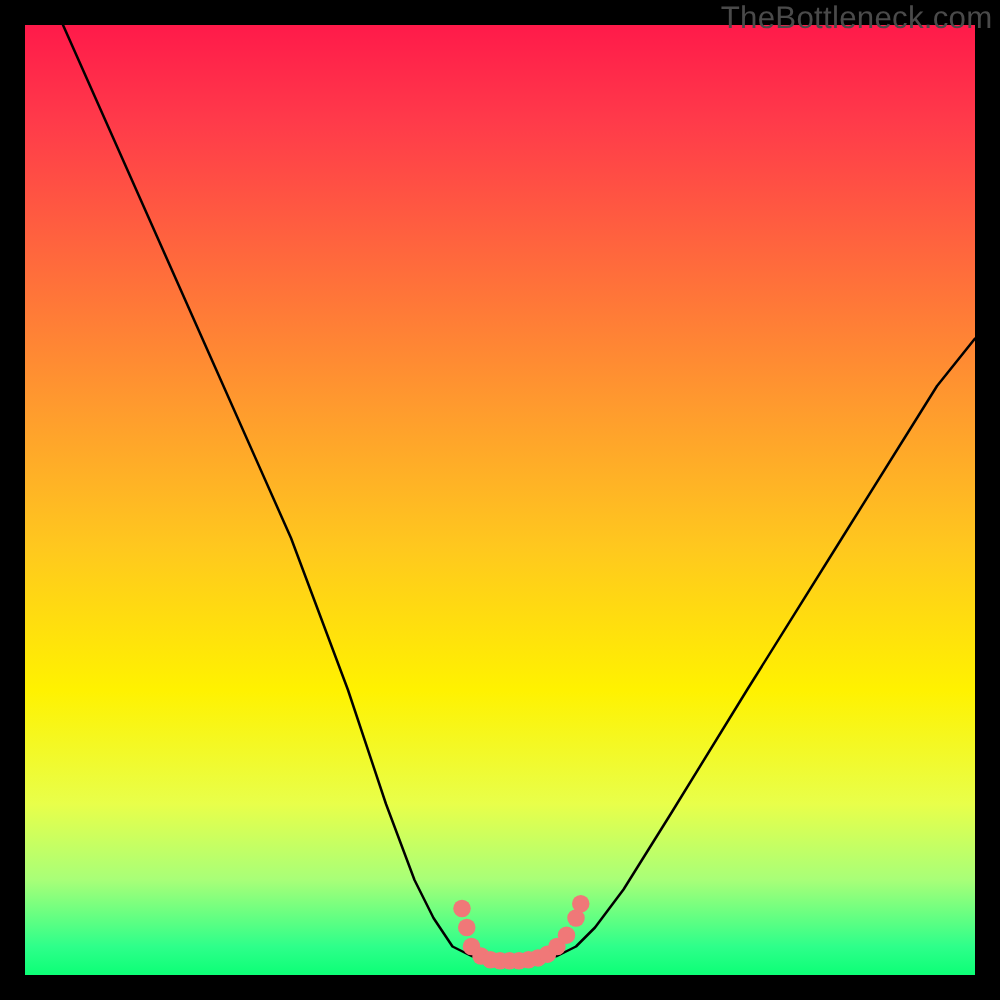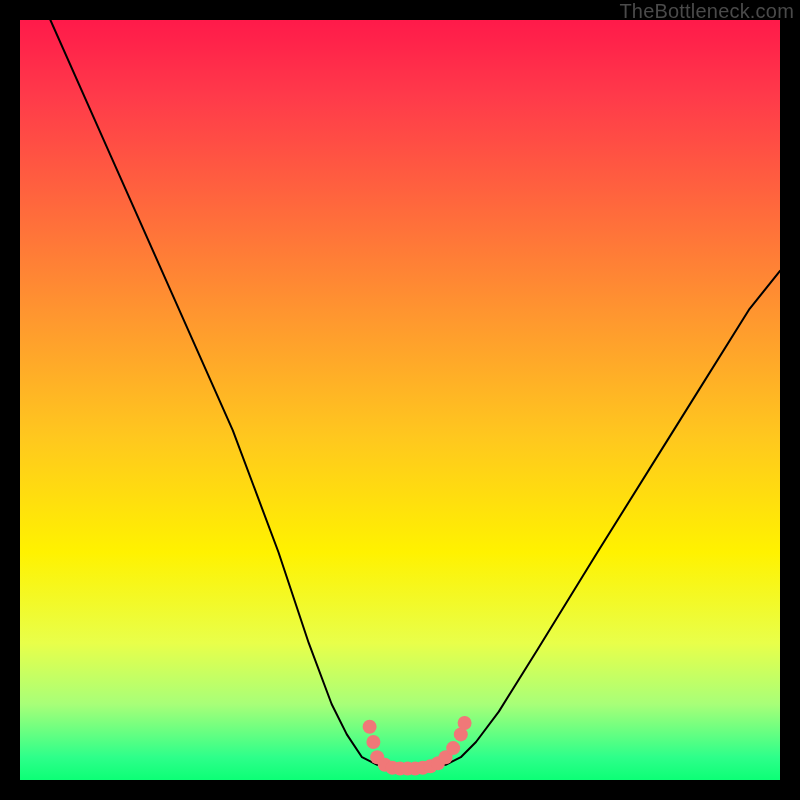--- a/index.html
+++ b/index.html
@@ -33,21 +33,21 @@
     position: absolute;
     inset: 0;
     width: 100%;
     height: 100%;
   }
   .watermark {
     position: absolute;
     right: 6px;
     top: 0px;
     font-family: -apple-system, BlinkMacSystemFont, "Segoe UI", Arial, sans-serif;
-    font-size: 20px;
+    font-size: 25px;
     font-weight: 500;
     color: #4a4a4a;
     letter-spacing: 0.2px;
     user-select: none;
   }
   .curve-path {
     fill: none;
     stroke: #000;
     stroke-width: 2;
     stroke-linejoin: round;

